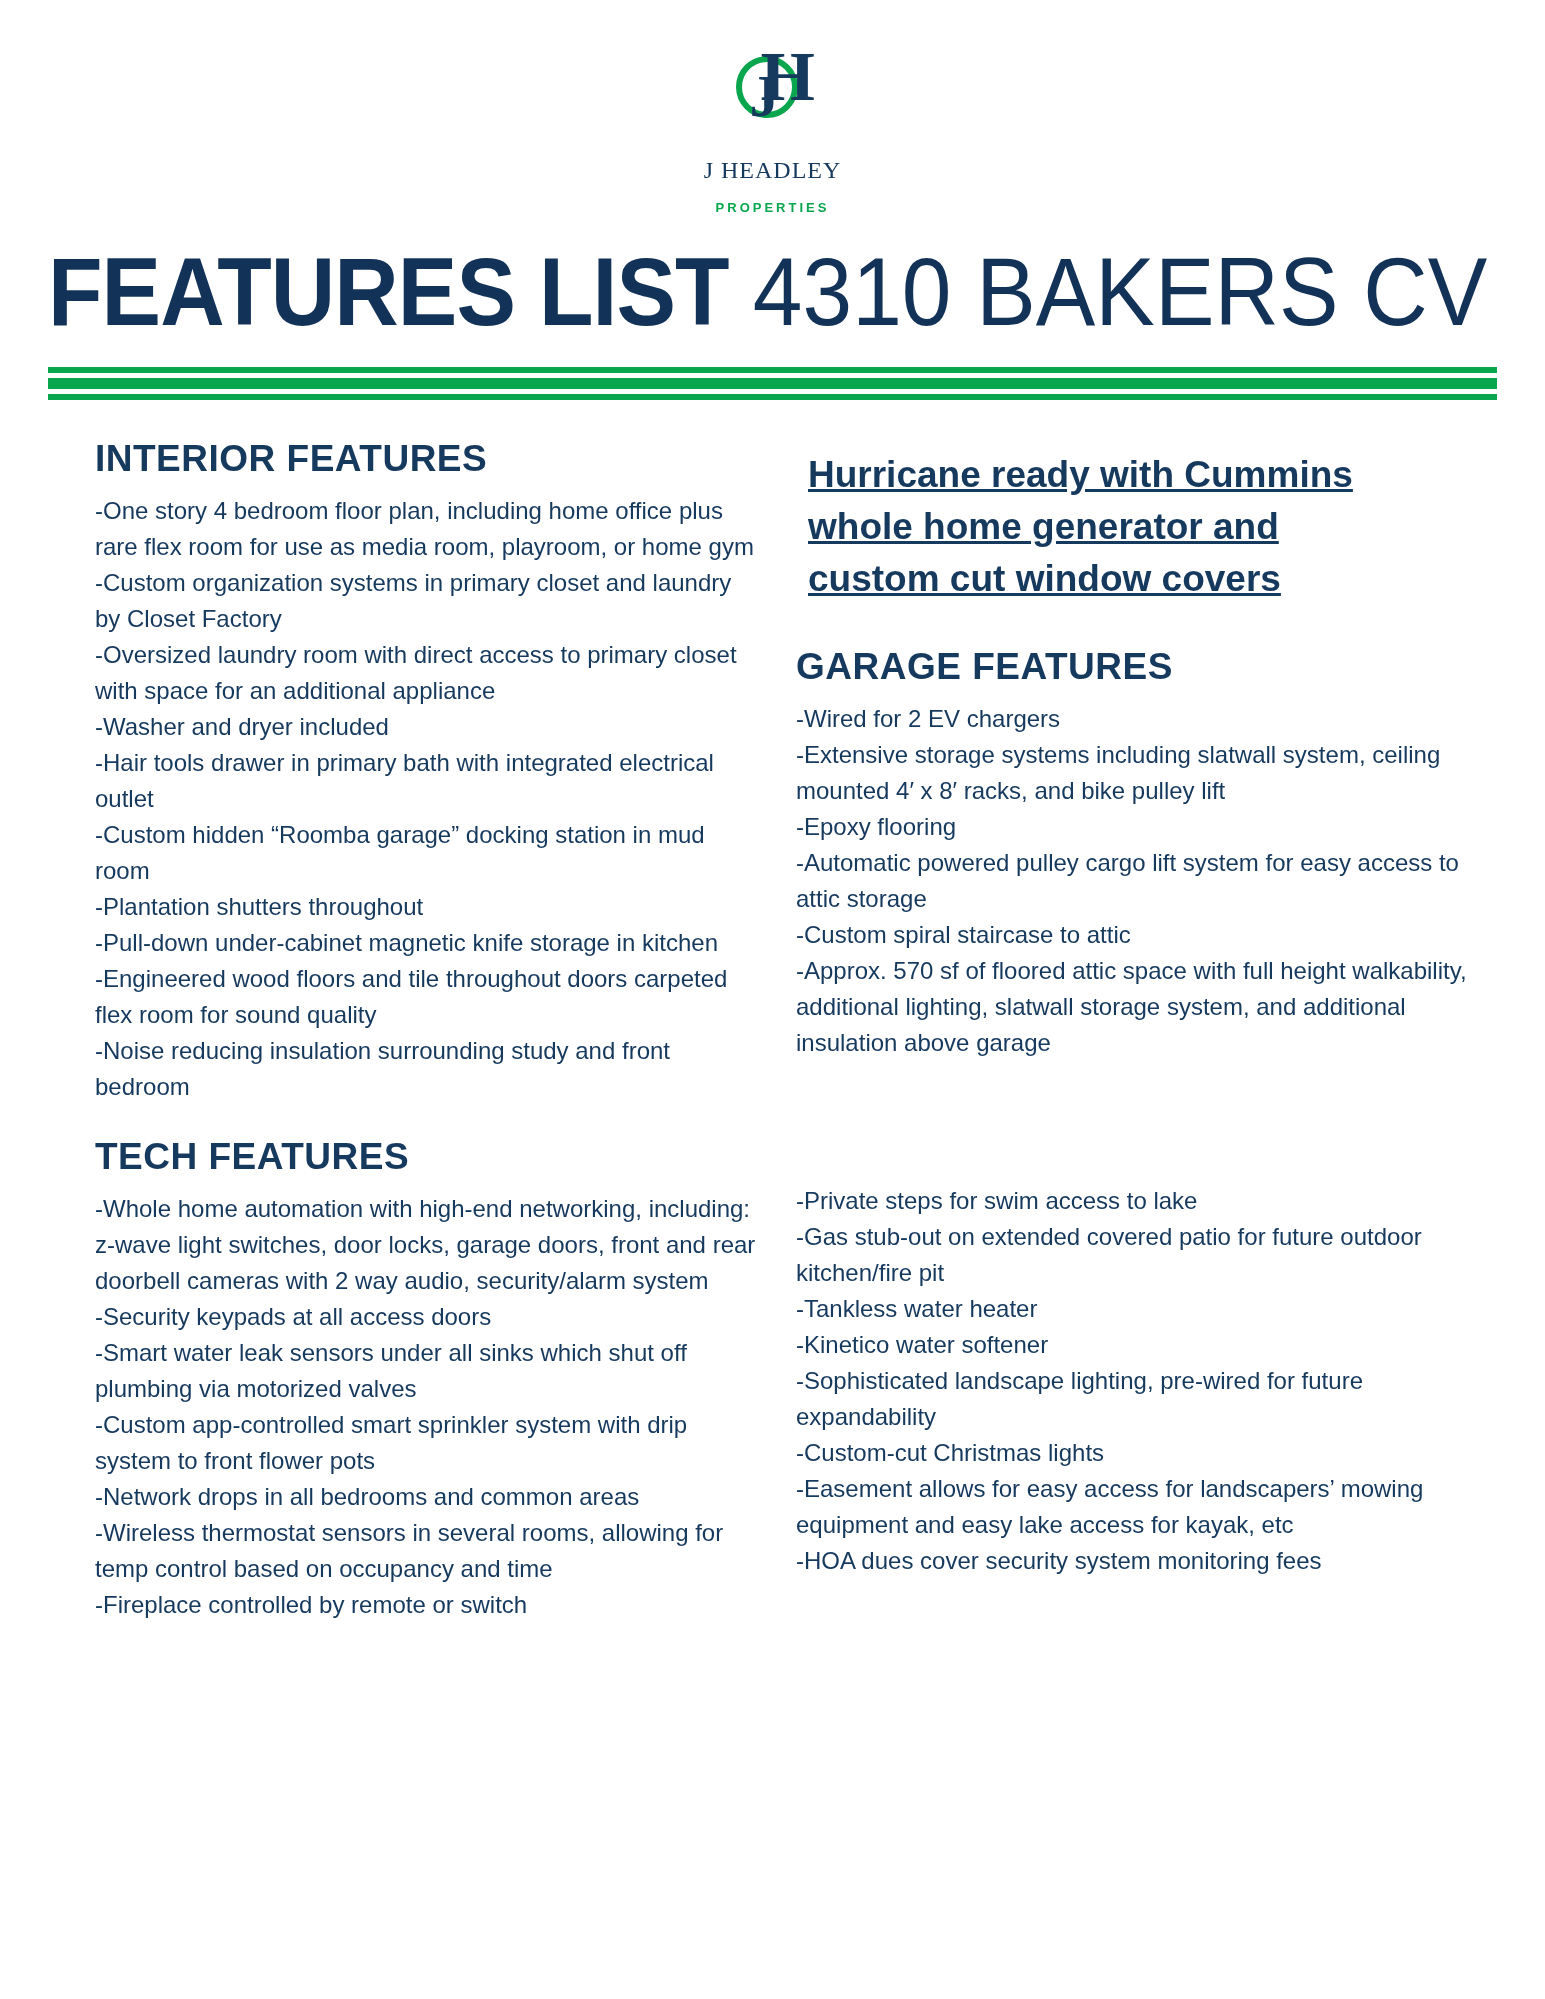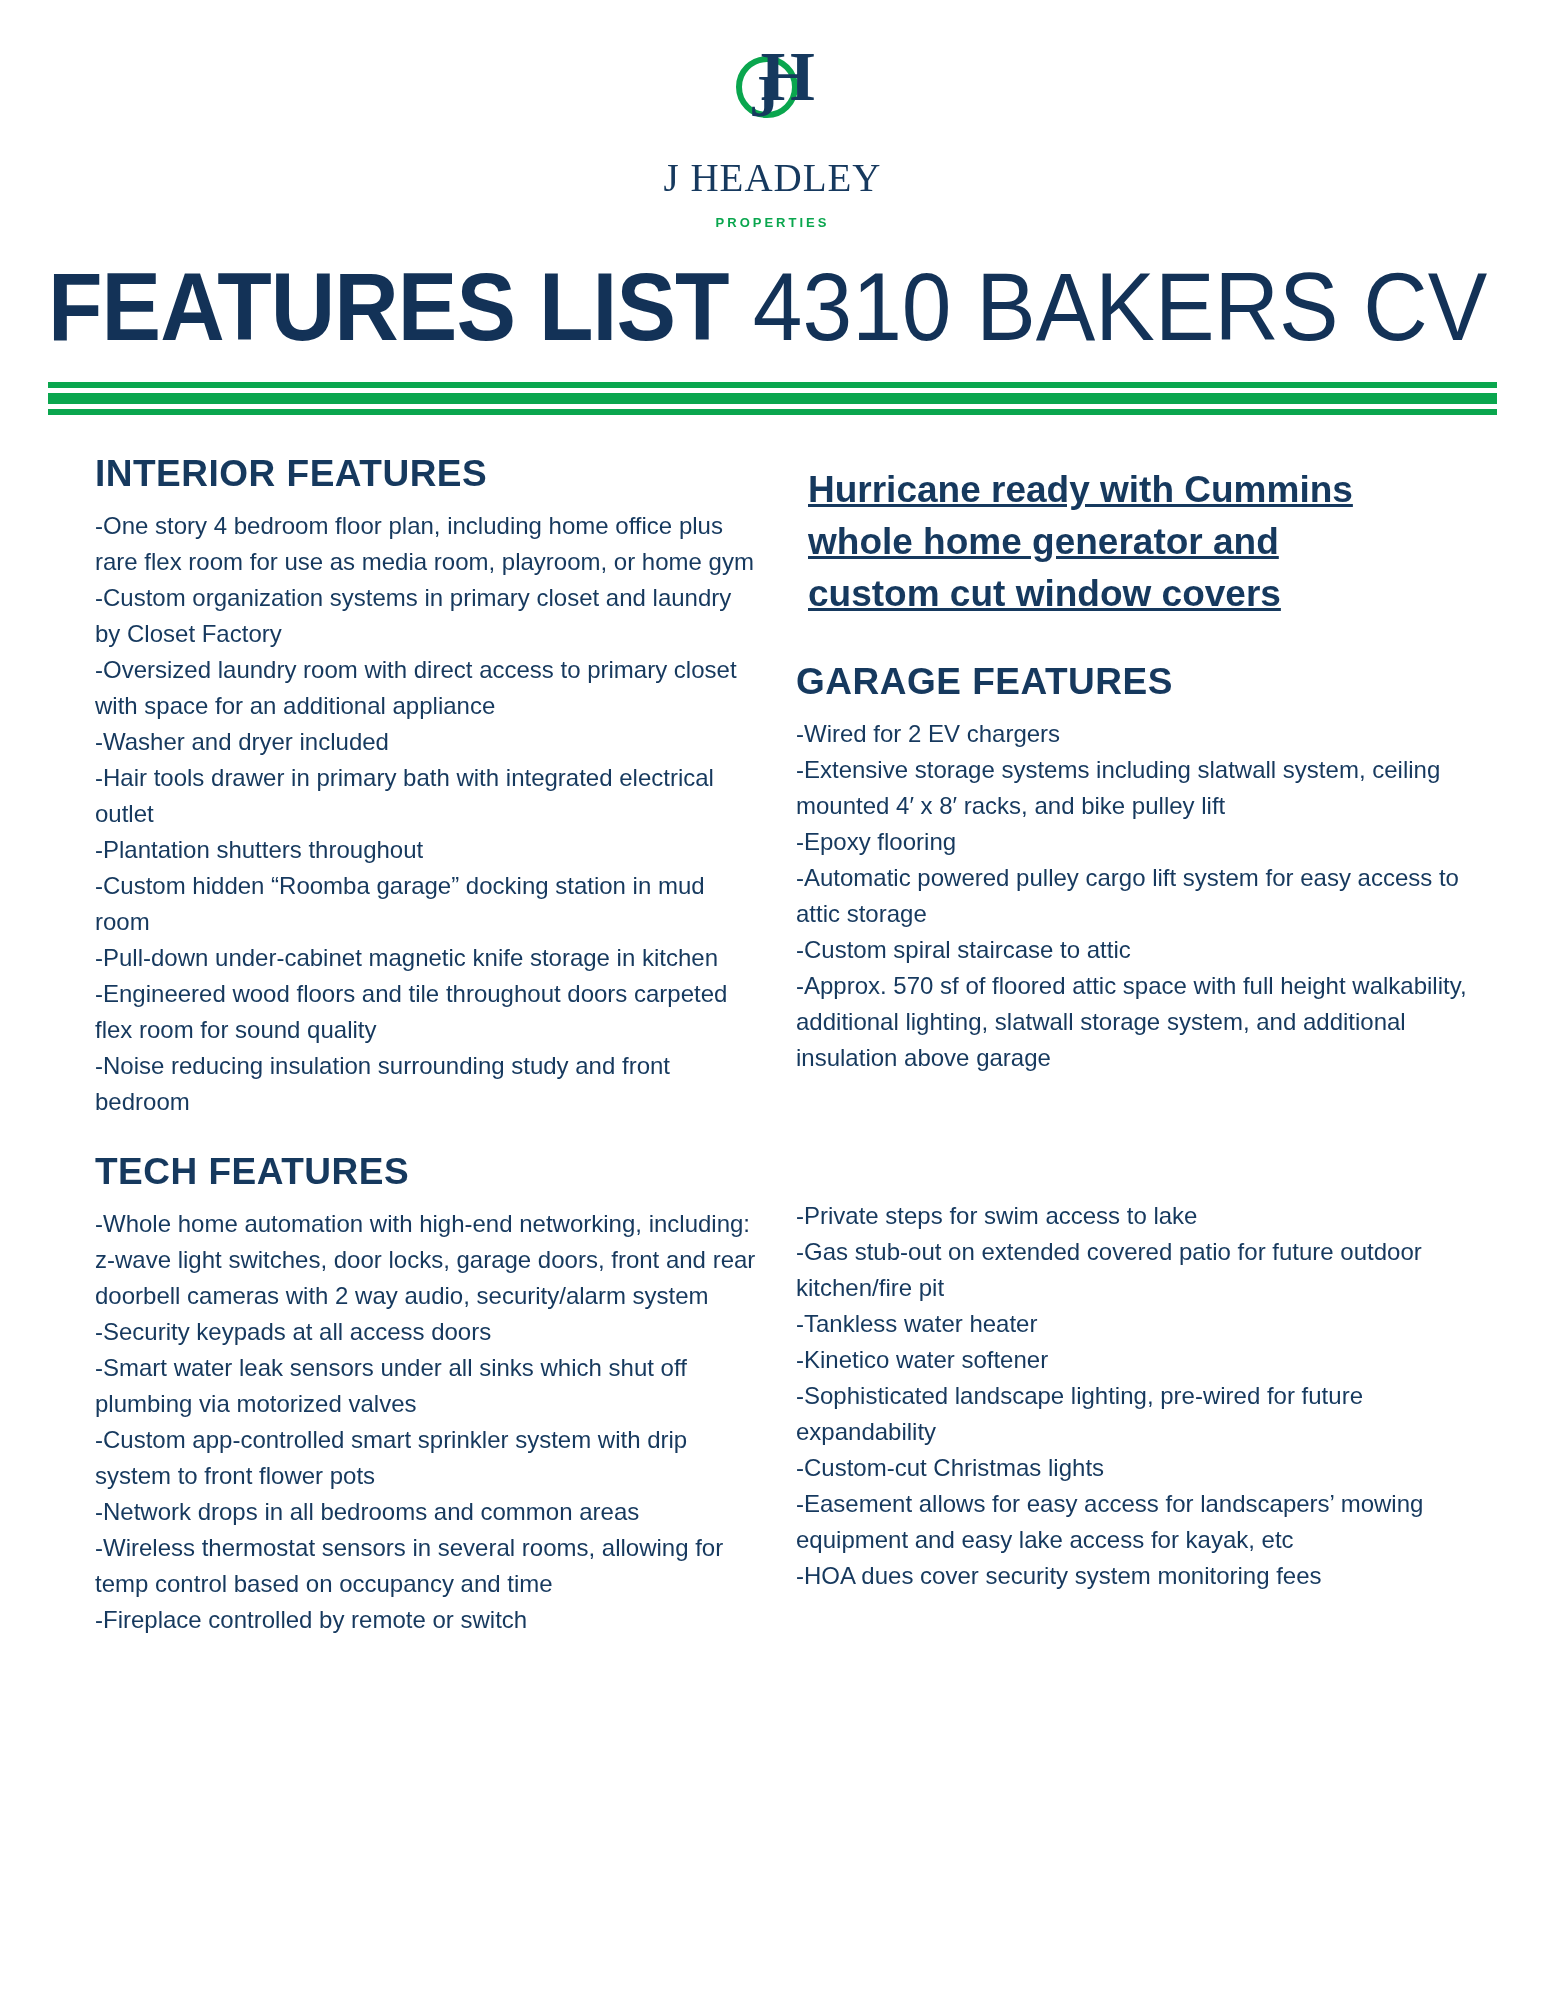--- a/index.html
+++ b/index.html
@@ -26,21 +26,21 @@
     border:6px solid var(--green);border-radius:50%;
   }
   .mono-letter{
     position:absolute;font-family:"Liberation Serif","DejaVu Serif",serif;
     font-weight:bold;color:var(--navy);line-height:1;
   }
   .mono-j{font-size:60px;left:37px;top:22px;}
   .mono-h{font-size:70px;left:48px;top:-2px;}
   .brand-name{
     margin-top:10px;font-family:"Liberation Serif","DejaVu Serif",serif;
-    font-size:39px;letter-spacing:1px;color:var(--navy);line-height:1;
+    font-size:24px;letter-spacing:1px;color:var(--navy);line-height:1;
   }
   .brand-tagline{
     margin-top:19px;font-size:13px;font-weight:bold;letter-spacing:3px;
     color:var(--green);line-height:1;
   }
 
   
   .title{
     margin:30px 0 0 48px;
     white-space:nowrap;
@@ -111,22 +111,22 @@
 
     <div class="col left-col">
       <section class="first">
         <h2>INTERIOR FEATURES</h2>
         <div class="items">
             <p>-One story 4 bedroom floor plan, including home office plus rare flex room for use as media room, playroom, or home gym</p>
             <p>-Custom organization systems in primary closet and laundry by Closet Factory</p>
             <p>-Oversized laundry room with direct access to primary closet with space for an additional appliance</p>
             <p>-Washer and dryer included</p>
             <p>-Hair tools drawer in primary bath with integrated electrical outlet</p>
+            <p>-Custom hidden “Roomba garage” docking station in mud room</p>
             <p>-Plantation shutters throughout</p>
-            <p>-Custom hidden “Roomba garage” docking station in mud room</p>
             <p>-Pull-down under-cabinet magnetic knife storage in kitchen</p>
             <p>-Engineered wood floors and tile throughout doors carpeted flex room for sound quality</p>
             <p>-Noise reducing insulation surrounding study and front bedroom</p>
           </div>
       </section>
 
       <section>
         <h2>TECH FEATURES</h2>
         <div class="items">
             <p>-Whole home automation with high-end networking, including: z-wave light switches, door locks, garage doors, front and rear doorbell cameras with 2 way audio, security/alarm system</p>

